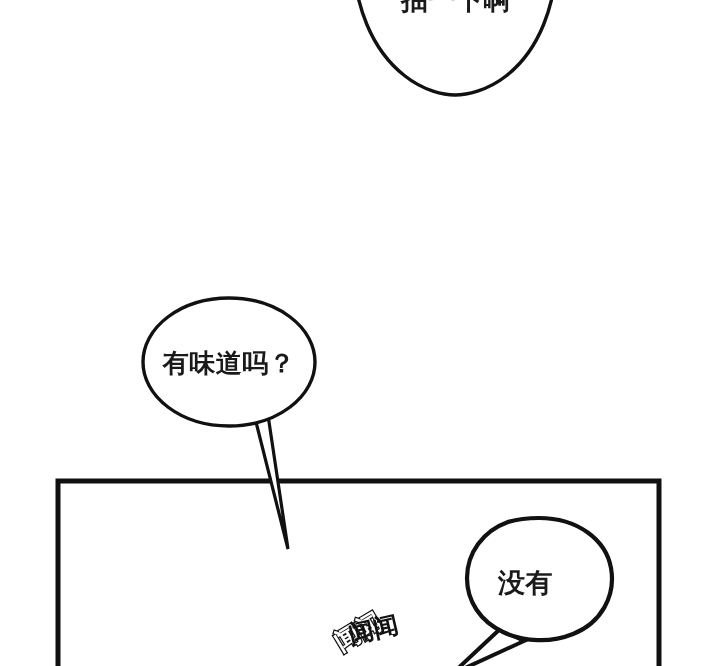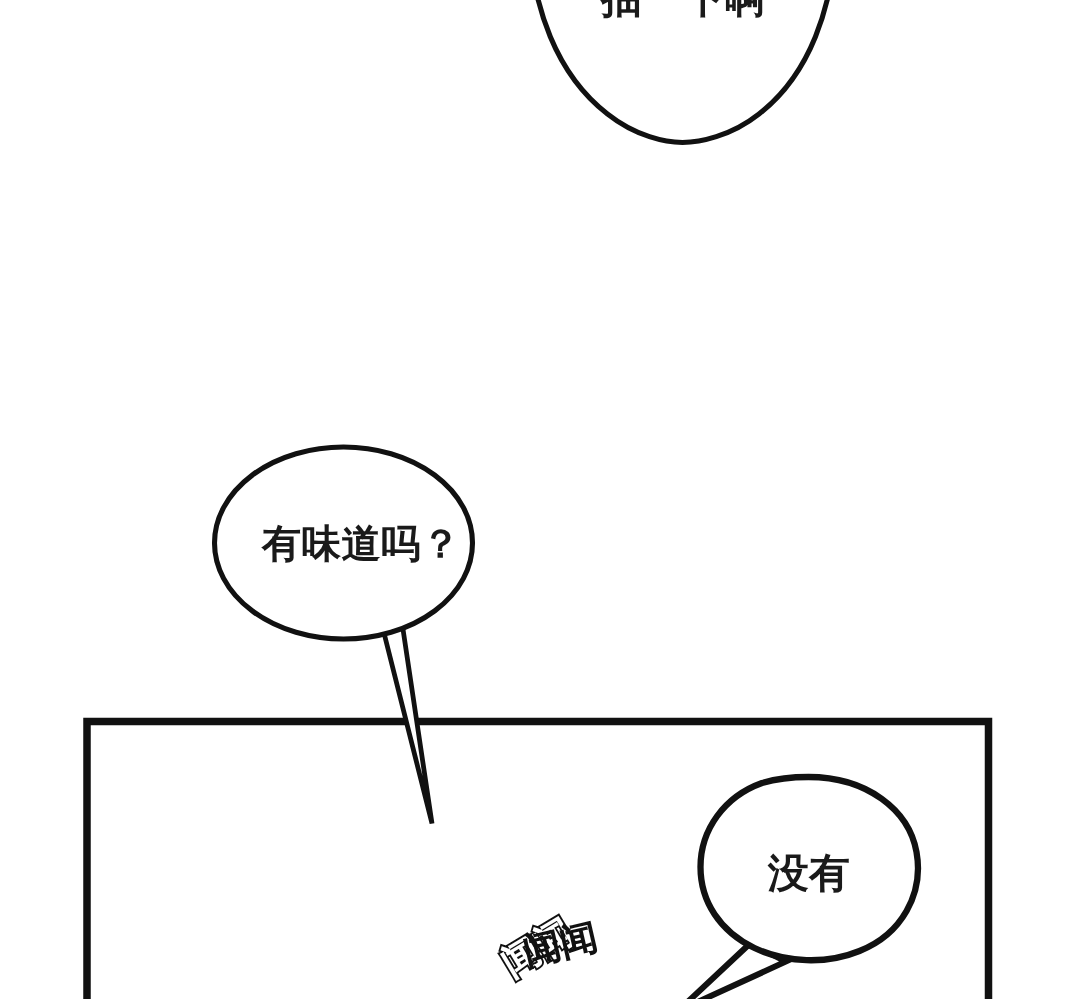--- a/index.html
+++ b/index.html
@@ -39,24 +39,23 @@
     left: 352px;
     top: -14px;
     width: 208px;
     font-size: 27px;
   }
   #bubble-2-text {
     left: 143px;
     top: 350px;
     width: 172px;
     font-size: 26px;
-    margin-left: 12px;
   }
   #bubble-3-text {
-    left: 466px;
+    left: 452px;
     top: 569px;
     width: 147px;
     font-size: 27px;
   }
   .sfx {
     position: absolute;
     font-family: "DejaVu Sans", "Liberation Sans", sans-serif;
     font-weight: 700;
     color: #111111;
     white-space: nowrap;

